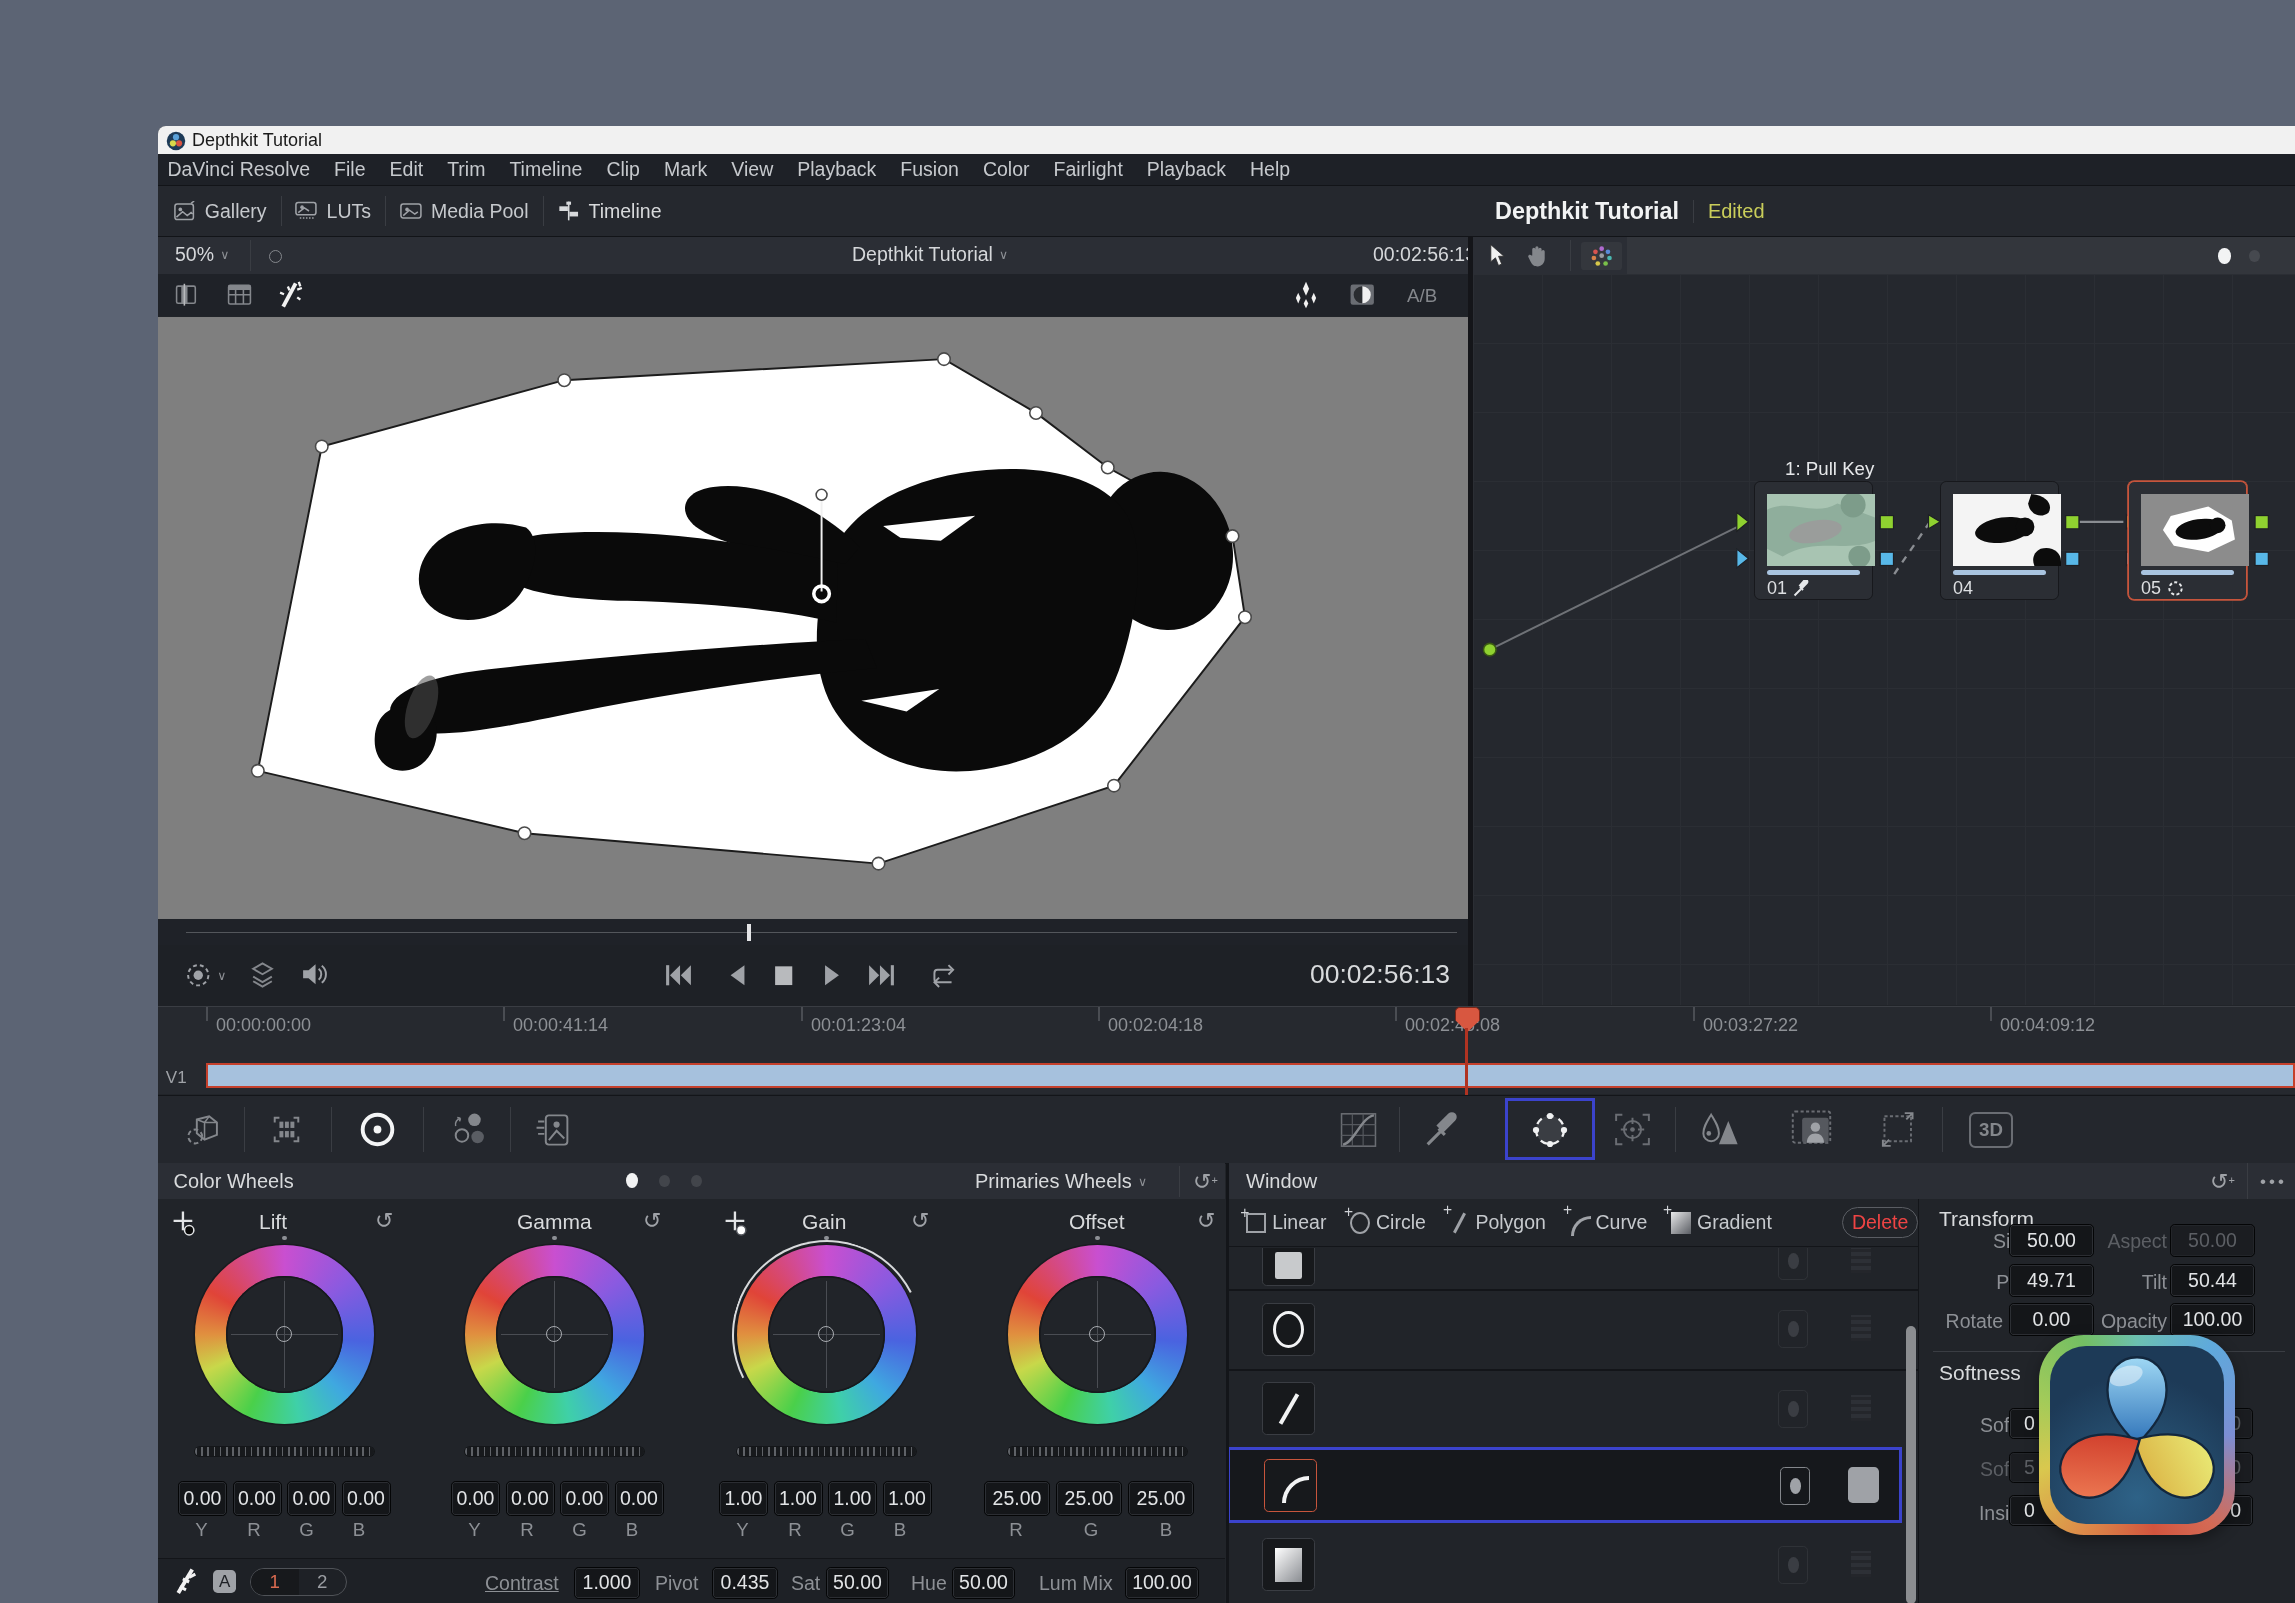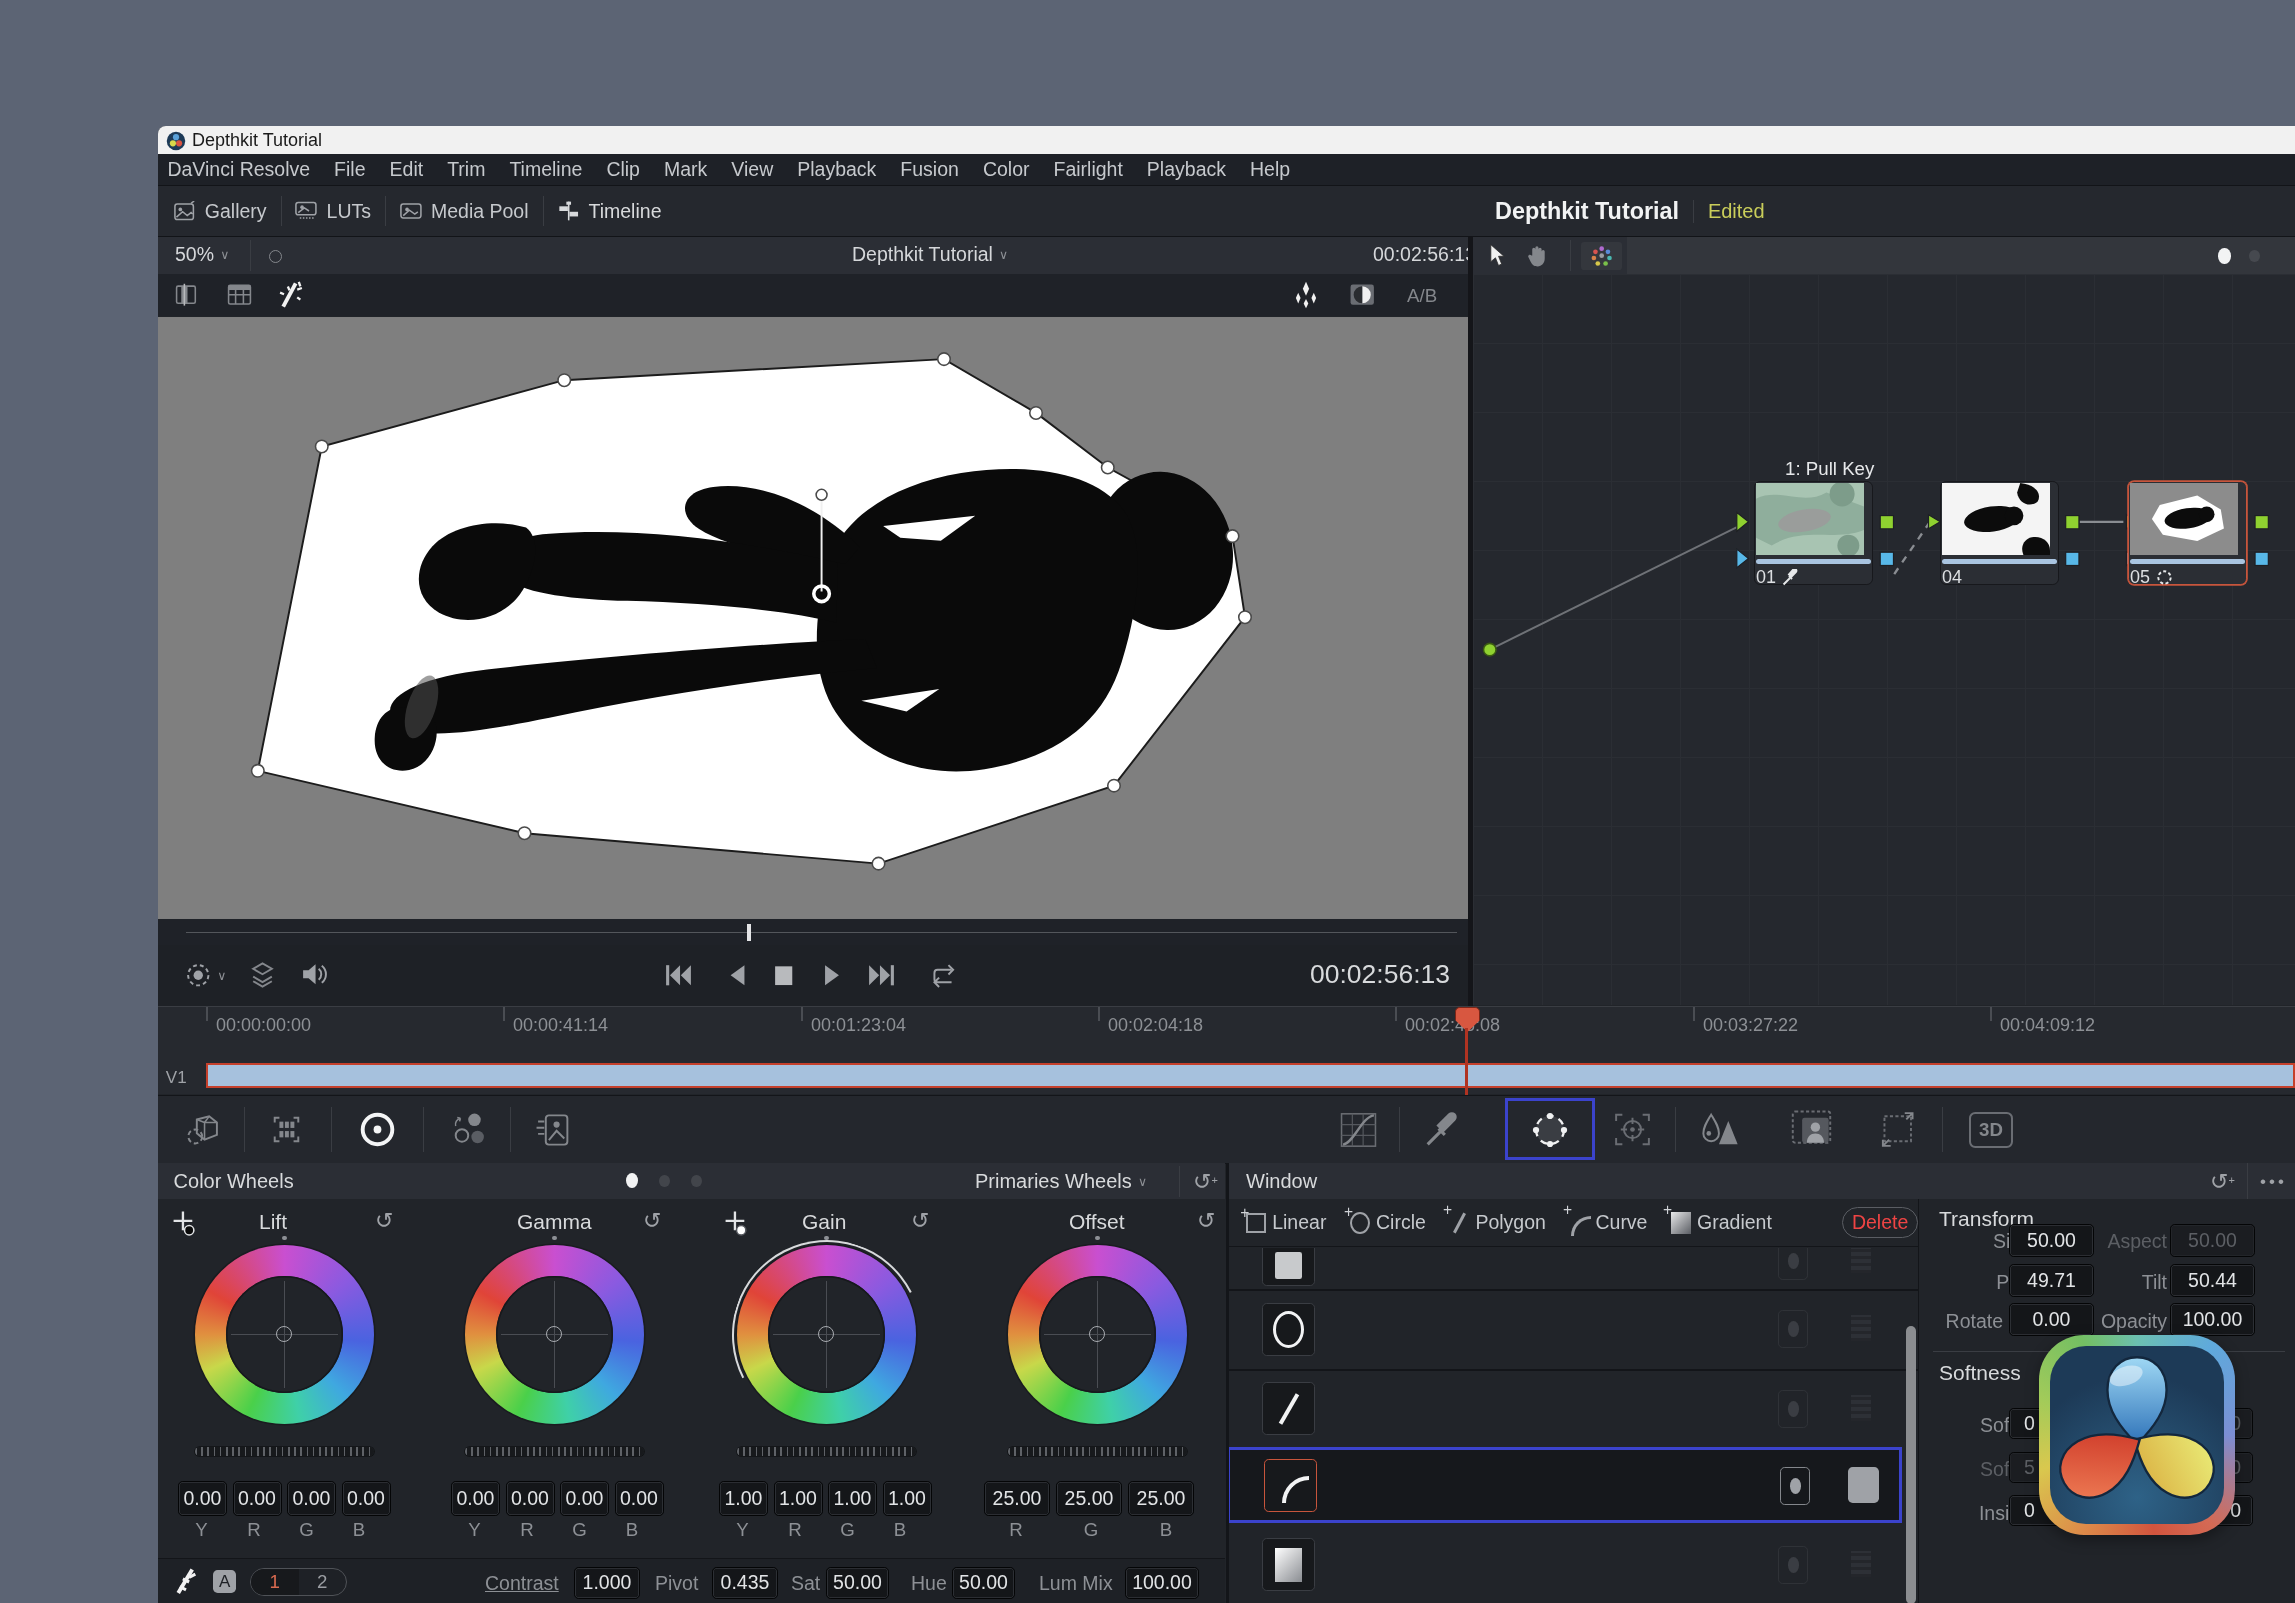--- a/index.html
+++ b/index.html
@@ -22,21 +22,21 @@
   .wheel .vline{position:absolute;top:36px;bottom:36px;left:89px;width:0.8px;background:#4a4d53;}
   .wheel .cdot{position:absolute;left:81px;top:81px;width:14px;height:14px;border:1.6px solid #a8abb0;border-radius:50%;}
   .wheel .topdot{position:absolute;left:87px;top:-9.4px;width:4.7px;height:4.7px;border-radius:50%;background:#8d9095;}
   .ticks{position:absolute;height:9.4px;border-radius:4.7px;background:repeating-linear-gradient(90deg,#5f6267 0 1.6px,#17191c 1.6px 6.2px);box-shadow:0 0 0 0.8px #101214;}
   .chl{color:#8d9095;font-size:18.7px;text-align:center;}
   .thumb{position:absolute;width:51px;height:51px;background:#17191c;border:1.6px solid #3a3d43;border-radius:4.7px;display:flex;align-items:center;justify-content:center;}
   .ind{position:absolute;width:28px;height:36px;border:1.6px solid #4a4d53;border-radius:4.7px;display:flex;align-items:center;justify-content:center;}
   .ind i{display:block;width:11px;height:15.6px;border-radius:50%;background:#6a6d73;}
   .ham{position:absolute;width:31px;height:36px;border-radius:4.7px;background:#45484e;background-image:repeating-linear-gradient(#2a2c30 0 3.1px,transparent 3.1px 7px);background-clip:content-box;padding:4.7px 5.5px;box-sizing:border-box;}
   .nlabel{color:#e6e8ea;font-size:18.7px;}
-  .node{position:absolute;width:119px;height:104px;background:#2b2e34;border:1.6px solid #17181c;border-radius:6.2px;box-sizing:border-box;padding:1px;}
+  .node{position:absolute;width:119px;height:119px;background:#2b2e34;border:1.6px solid #17181c;border-radius:6.2px;box-sizing:border-box;padding:12px;}
   .node .bar{height:5.5px;border-radius:3.1px;background:#a9c4e0;margin-top:3.9px;}
   .node .nm{display:flex;align-items:center;gap:6.2px;margin-top:2.3px;color:#dddfe2;font-size:18px;}
   svg{display:block;}
 </style>
 </head>
 <body>
 
 <div class="screen">
 
   <div class="abs" style="left:158px;top:126px;width:2137px;height:1478px;background:#212429;border-radius:7.8px 0 0 0;"></div>

